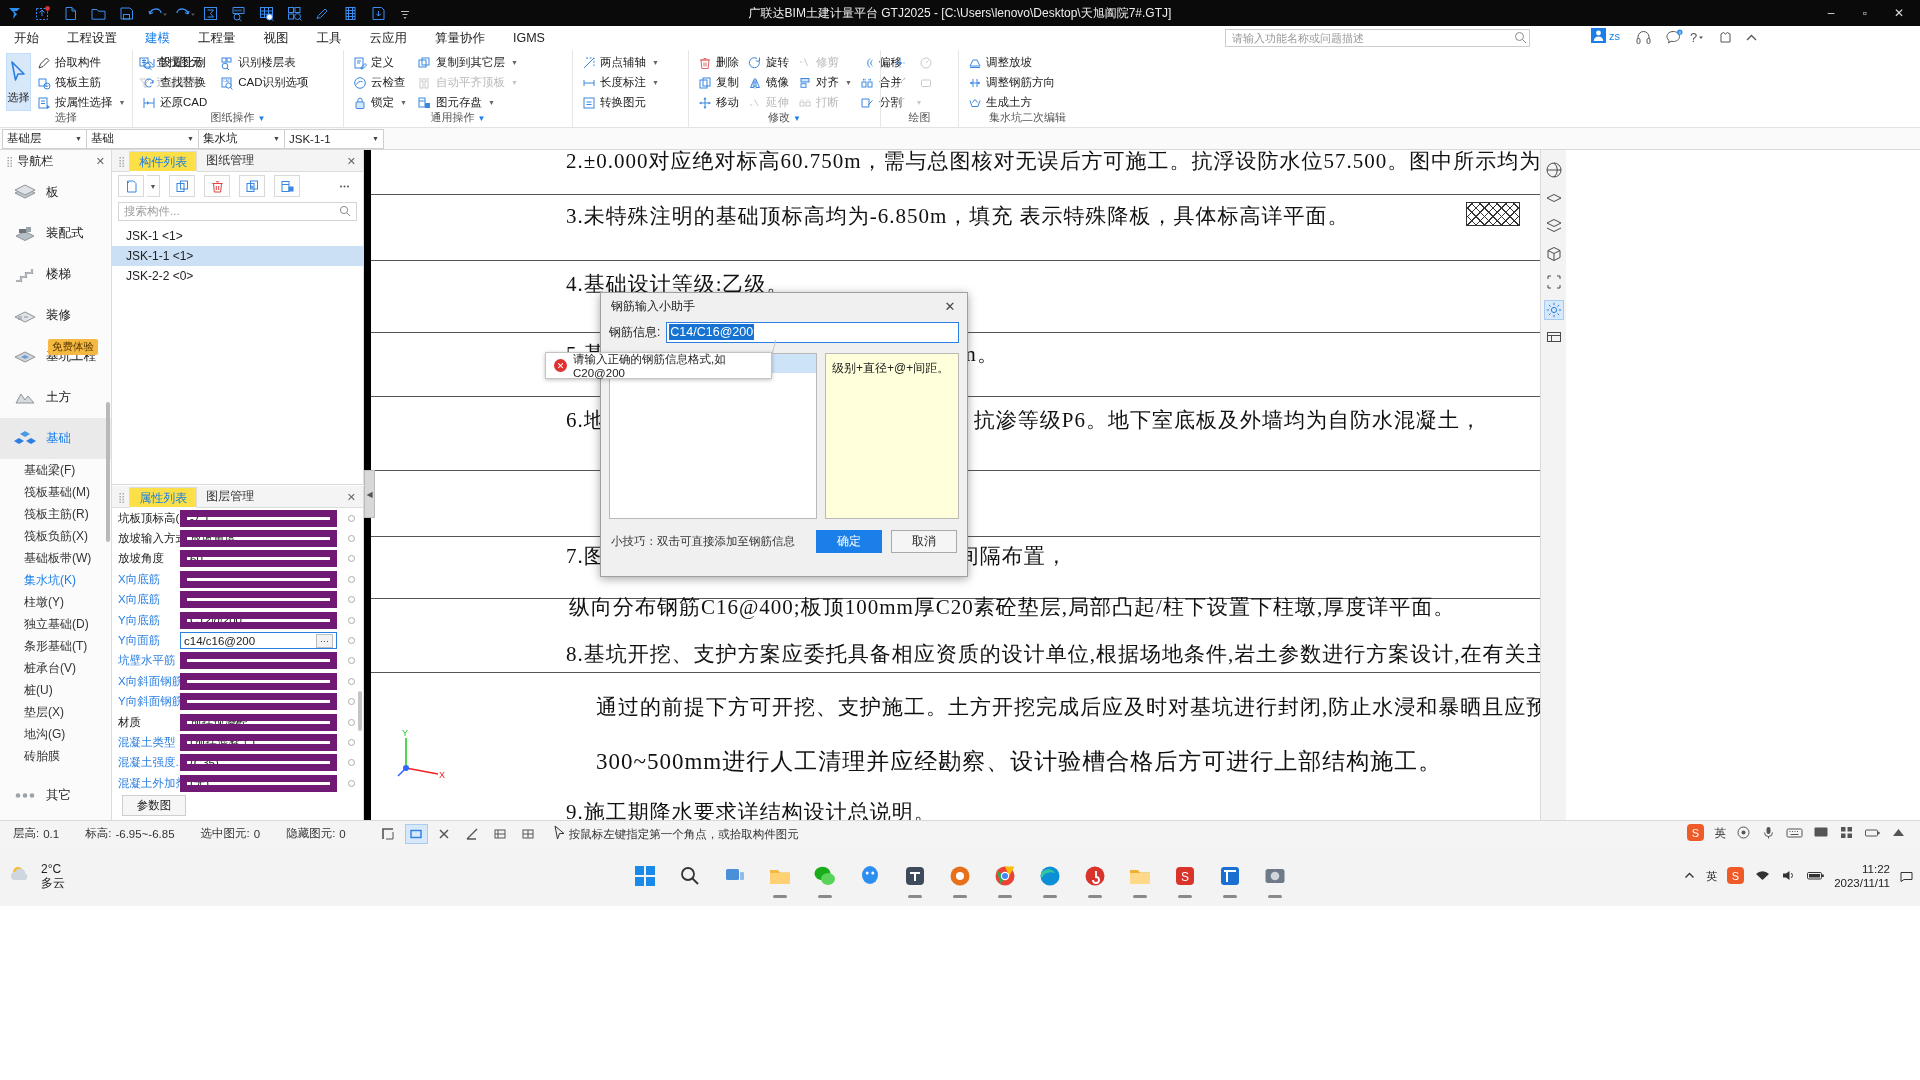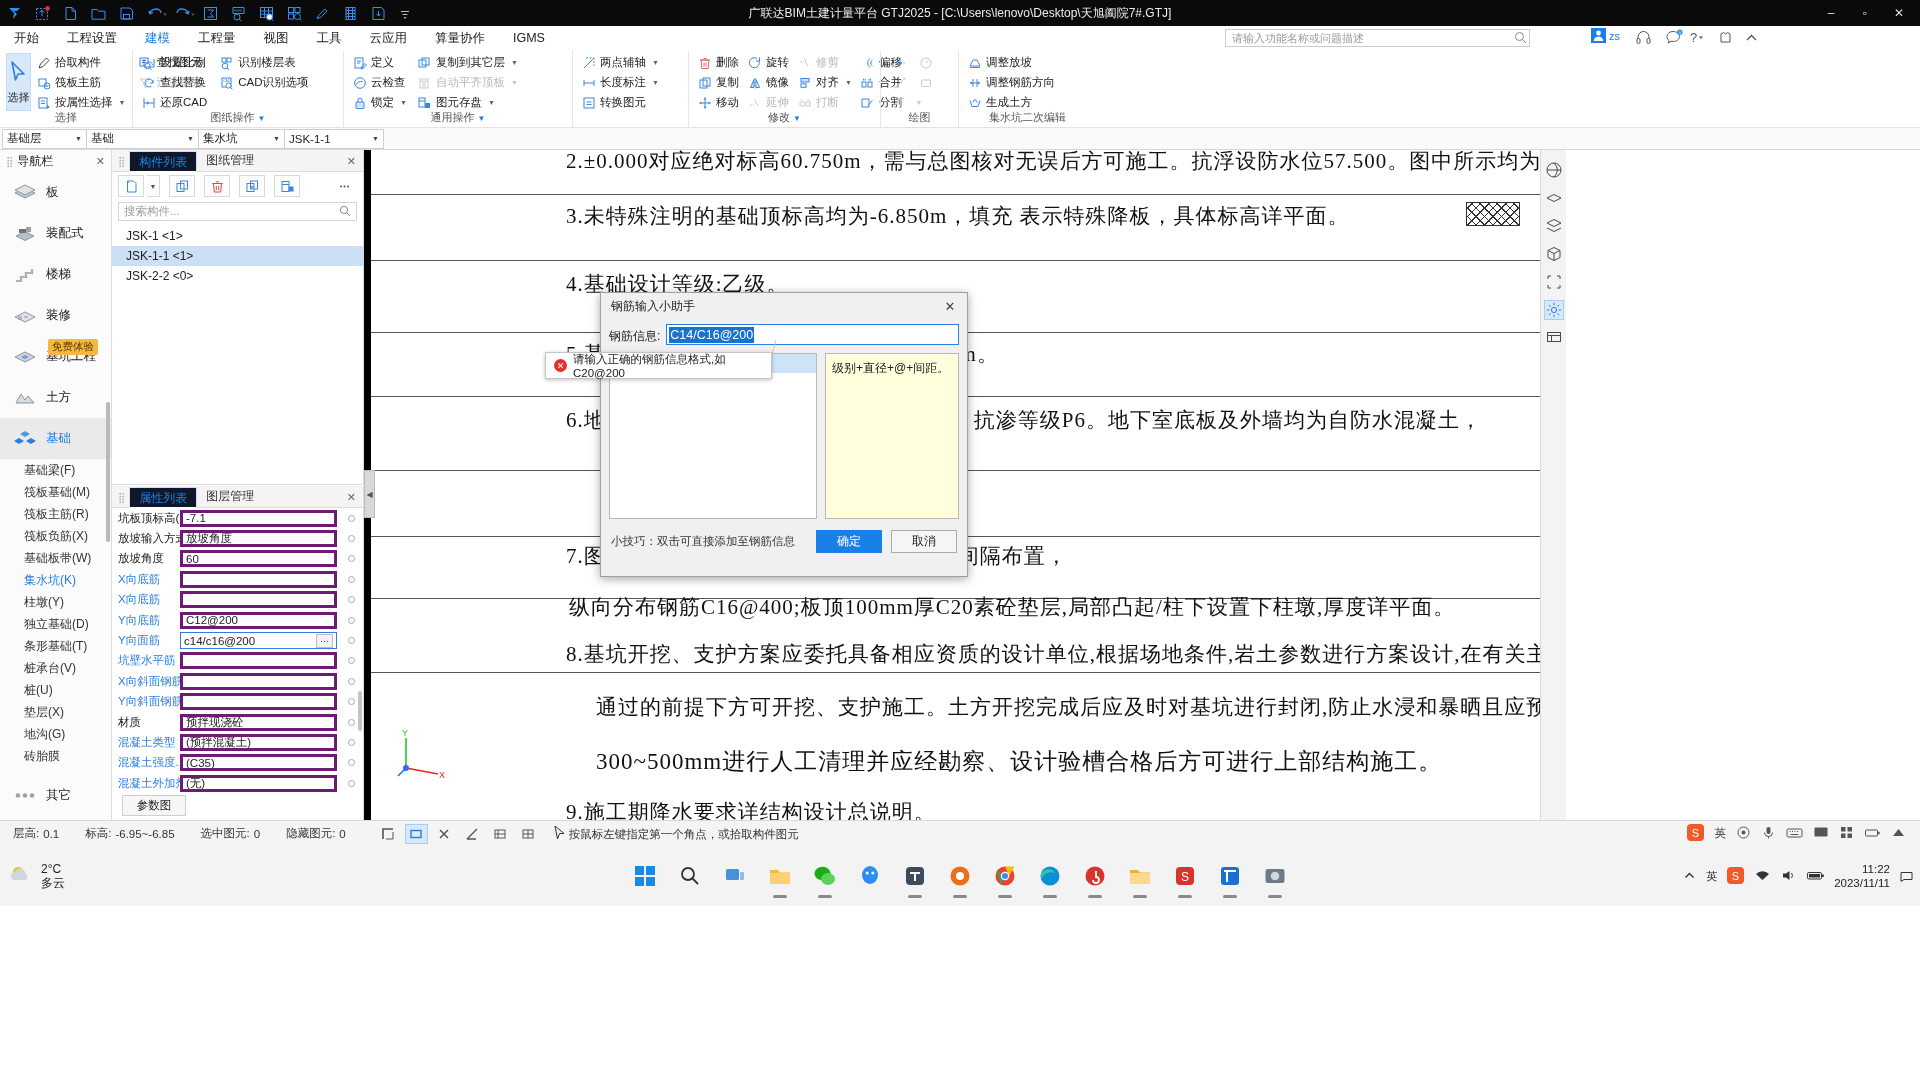--- a/index.html
+++ b/index.html
@@ -113,42 +113,42 @@
   .navrail-scroll { position:absolute; right:1px; top:252px; width:4px; height:140px; background:#b9b9b9; border-radius:2px; }
 
   
   .cpanel {
     position:absolute; left:112px; top:150px; width:252px; height:335px;
     background:#ffffff; border-right:1px solid #dcdcdc; border-bottom:1px solid #dcdcdc;
   }
   .ptabs { height:22px; display:flex; align-items:flex-end; border-bottom:1px solid #dcdcdc; background:#f4f4f4; }
   .ptabs .grip { color:#aaa; font-size:10px; letter-spacing:-1px; padding:0 5px 4px 6px; }
   .ptab { padding:0 9px; height:21px; line-height:21px; font-size:12px; color:#333; }
-  .ptab.sel { background:#0f172a; color:#1a7fe8; border:1px solid #dcdcdc; border-bottom:1px solid #fff; margin-bottom:-1px; }
+  .ptab.sel { background:#fde047; color:#1a7fe8; border:1px solid #dcdcdc; border-bottom:1px solid #fff; margin-bottom:-1px; }
   .ptabs .xx { margin-left:auto; padding:0 7px 3px 0; color:#666; font-size:11px; }
   .ctoolbar { height:28px; display:flex; align-items:center; gap:3px; padding:0 6px; }
   .ctbtn { width:26px; height:22px; border:1px solid #d9d9d9; background:#fdfdfd; display:flex; align-items:center; justify-content:center; color:#3a86e0; }
   .ctbtn.drop { width:13px; border-left:none; color:#555; font-size:7px; }
   .ctbtn.flat { border:none; background:transparent; }
   .csearch { margin:2px 6px 0 6px; height:19px; border:1px solid #d5d5d5; background:#fff; display:flex; align-items:center; padding:0 5px; font-size:11.5px; color:#9e9e9e;gap:40px; }
   .csearch .si { margin-left:auto; color:#8a8a8a; }
   .clist { margin-top:5px; }
   .citem { height:20px; line-height:20px; padding-left:14px; font-size:12px; color:#222; }
   .citem.sel { background:#cce0f5; }
 
   
   .ppanel {
     position:absolute; left:112px; top:486px; width:252px; height:334px;
     background:#ffffff; border-right:1px solid #dcdcdc;
   }
   .prow { height:20.4px; display:flex; align-items:center; font-size:11.5px; }
   .pname { width:68px; padding-left:6px; color:#222; white-space:nowrap; overflow:hidden; }
   .pname.blue { color:#2b7fe0; }
   .pval {
-    flex:1; height:17px; margin-right:2px; border:3px solid #701a75; background:#fff;
+    flex:1; height:17px; margin-right:2px; border:7px solid #701a75; background:#fff;
     display:flex; align-items:center; padding:0 3px; color:#222; overflow:hidden; white-space:nowrap;
   }
   .pval.active { border:1px solid #2b7fe0; }
   .pval .ell { margin-left:auto; width:17px; height:14px; border:1px solid #bdbdbd; background:#f2f2f2;
                display:flex; align-items:center; justify-content:center; font-size:9px; color:#333; }
   .pdot { width:24px; display:flex; align-items:center; justify-content:center; }
   .pdot i { width:7px; height:7px; border:1px solid #aaa; border-radius:50%; display:block; }
   .param-btn {
     position:absolute; left:10px; bottom:4px; width:64px; height:21px; border:1px solid #cfcfcf;
     background:#f6f6f6; font-size:11.5px; display:flex; align-items:center; justify-content:center; color:#222;
@@ -203,21 +203,21 @@
   .tb-right { position:absolute; right:6px; top:0; height:60px; display:flex; align-items:center; gap:9px; font-size:11px; color:#222;}
   .tb-clock { text-align:right; line-height:14px; font-size:11.5px; }
 
   
   .dialog {
     position:absolute; left:600px; top:292px; width:368px; height:285px;
     background:#f0f0f0; border:1px solid #a0a0a0; box-shadow:0 2px 9px rgba(0,0,0,.35); z-index:30;
   }
   .dlg-head { height:26px; display:flex; align-items:center; padding:0 6px 0 10px; font-size:12px; color:#222; }
   .dlg-x { margin-left:auto; width:22px; height:20px; display:flex; align-items:center; justify-content:center; font-size:13px; color:#444; }
-  .dlg-row { display:flex; align-items:flex-end; padding:0 8px; height:26px; gap:6px; }
+  .dlg-row { display:flex; align-items:center; padding:0 8px; height:26px; gap:6px; }
   .dlg-lbl { font-size:12px; color:#222; }
   .dlg-input {
     flex:1; height:21px; border:1px solid #2b7fe0; background:#fff; display:flex; align-items:center; padding:0 2px;
   }
   .dlg-input .seltext { background:#1673d1; color:#fff; font-size:12.5px; padding:1px 1px; }
   .dlg-body { display:flex; gap:8px; padding:8px; height:182px; }
   .dlg-list { width:208px; border:1px solid #b9b9b9; background:#fff; }
   .dlg-list .li { height:19px; line-height:19px; padding-left:7px; font-size:12px; color:#222; }
   .dlg-list .li.sel { background:#cde3f7; }
   .dlg-note { flex:1; border:1px solid #b9b9b9; background:#ffffdc; font-size:12px; padding:6px 6px; color:#222; }

